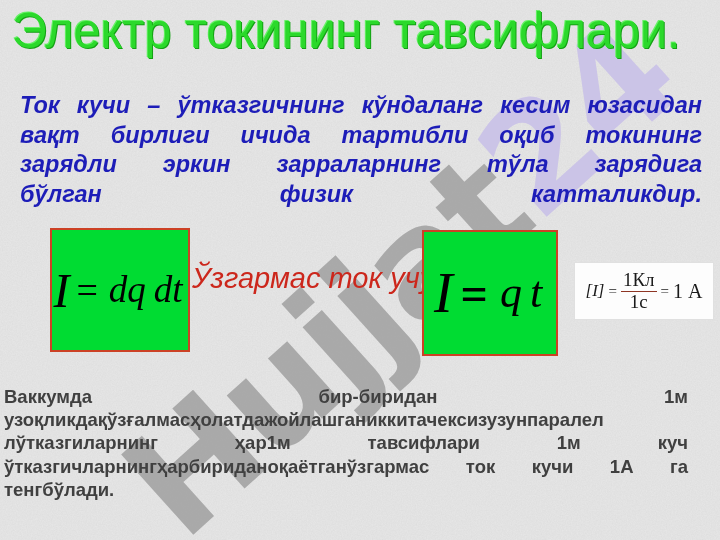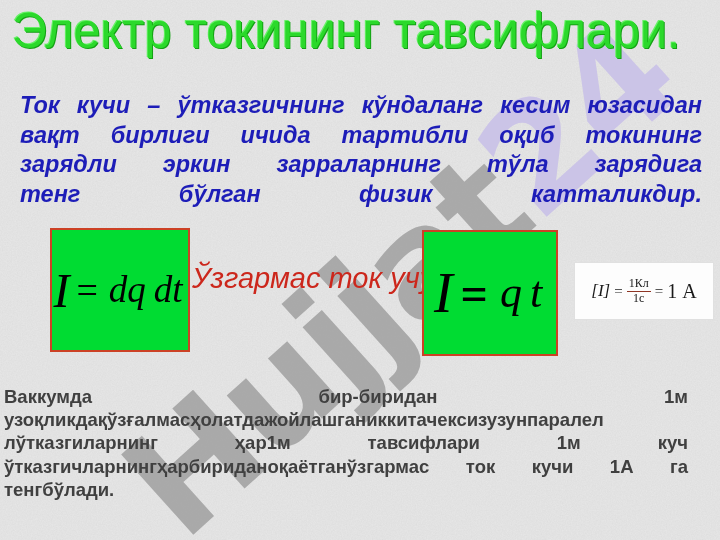--- a/index.html
+++ b/index.html
@@ -70,21 +70,21 @@
   
   #ubox{
     position:absolute; left:574px; top:262px; width:140px; height:58px; z-index:2;
     background:#fdfdfd; border:1px solid #e0e0e0; box-sizing:border-box;
     display:flex; align-items:center; justify-content:center; gap:4px;
     font-family:"Liberation Serif", serif; color:#1a1a1a;
   }
   #ubox .u-lhs{font-style:italic; font-size:17px;}
   #ubox .u-eq{font-size:15px;}
   #ubox .ufrac{display:flex; flex-direction:column; align-items:center;}
-  #ubox .ufrac .num,#ubox .ufrac .den{font-size:12px; line-height:1.1; padding:0 2px;}
+  #ubox .ufrac .num,#ubox .ufrac .den{font-size:19px; line-height:1.1; padding:0 2px;}
   #ubox .ufrac .bar{align-self:stretch; border-top:1.5px solid #8e3524; height:0;}
   #ubox .u-res{font-size:20px;}
 </style>
 </head>
 <body>
 
 <div id="slide">
 
   <svg id="noise" width="720" height="540">
     <filter id="nz">
@@ -119,21 +119,20 @@
         <span>токининг</span>
       </div>
       <div class="jline">
         <span>зарядли</span>
         <span>эркин</span>
         <span>зарраларнинг</span>
         <span>тўла</span>
         <span>зарядига</span>
       </div>
       <div class="jline">
-        <span>тенг</span>
         <span>бўлган</span>
         <span>физик</span>
         <span>катталикдир.</span>
       </div>
     </div>
 
   <div id="fbox1" class="gbox">
     <span class="f-i">I</span>
     <span class="f-eq">=</span>
     <span class="frac">

